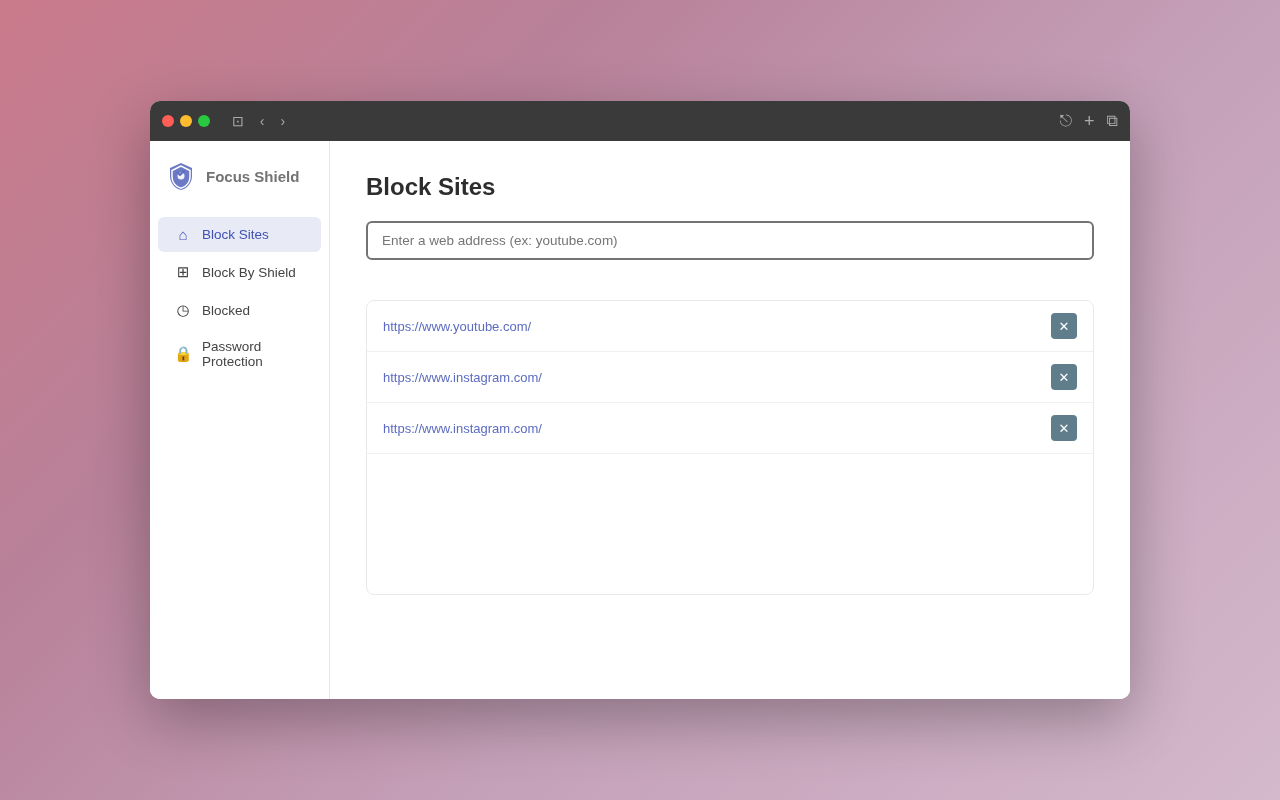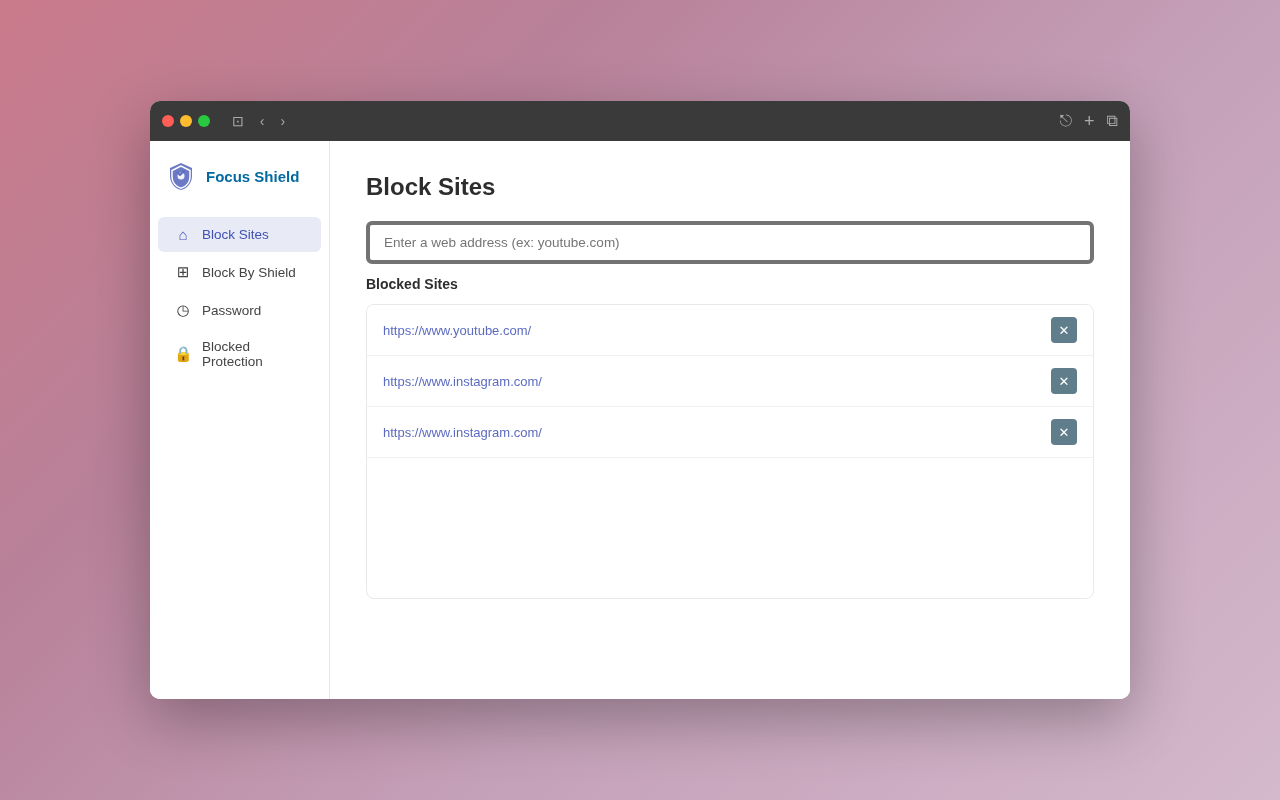--- a/index.html
+++ b/index.html
@@ -104,21 +104,21 @@
     }
 
     .logo-icon {
       width: 30px;
       height: 30px;
     }
 
     .logo-text {
       font-size: 15px;
       font-weight: 600;
-      color: #0369a1;
+      color: #737373;
     }
 
     .nav-item {
       display: flex;
       align-items: center;
       gap: 10px;
       padding: 9px 16px;
       cursor: pointer;
       font-size: 13.5px;
       color: #444;
@@ -147,26 +147,26 @@
     .page-title {
       font-size: 24px;
       font-weight: 600;
       color: #2d2d2d;
       margin-bottom: 20px;
     }
 
     .url-input {
       width: 100%;
       padding: 10px 14px;
-      border: 4px solid #737373;
+      border: 2px solid #737373;
       border-radius: 6px;
       font-size: 13.5px;
       color: #888;
       outline: none;
-      margin-bottom: 12px;
+      margin-bottom: 40px;
     }
 
     .section-title {
       font-size: 14px;
       font-weight: 600;
       color: #2d2d2d;
       margin-bottom: 12px;
     }
 
     .blocked-list {
@@ -253,35 +253,34 @@
         <span>Block Sites</span>
       </div>
 
       <div class="nav-item">
         <span class="nav-icon">⊞</span>
         <span>Block By Shield</span>
       </div>
 
       <div class="nav-item">
         <span class="nav-icon">◷</span>
-        <span>Password</span>
+        <span>Blocked</span>
       </div>
 
       <div class="nav-item">
         <span class="nav-icon">🔒</span>
-        <span>Blocked Protection</span>
+        <span>Password Protection</span>
       </div>
     </div>
 
     <div class="main-content">
       <h1 class="page-title">Block Sites</h1>
 
       <input type="text" class="url-input" placeholder="Enter a web address (ex: youtube.com)" style="">
 
-      <div class="section-title">Blocked Sites</div>
 
       <div class="blocked-list">
         <div class="blocked-item">
           <span class="blocked-url">https://www.youtube.com/</span>
           <button class="delete-btn">
             <span>✕</span>
           </button>
         </div>
         <div class="blocked-item">
           <span class="blocked-url">https://www.instagram.com/</span>

